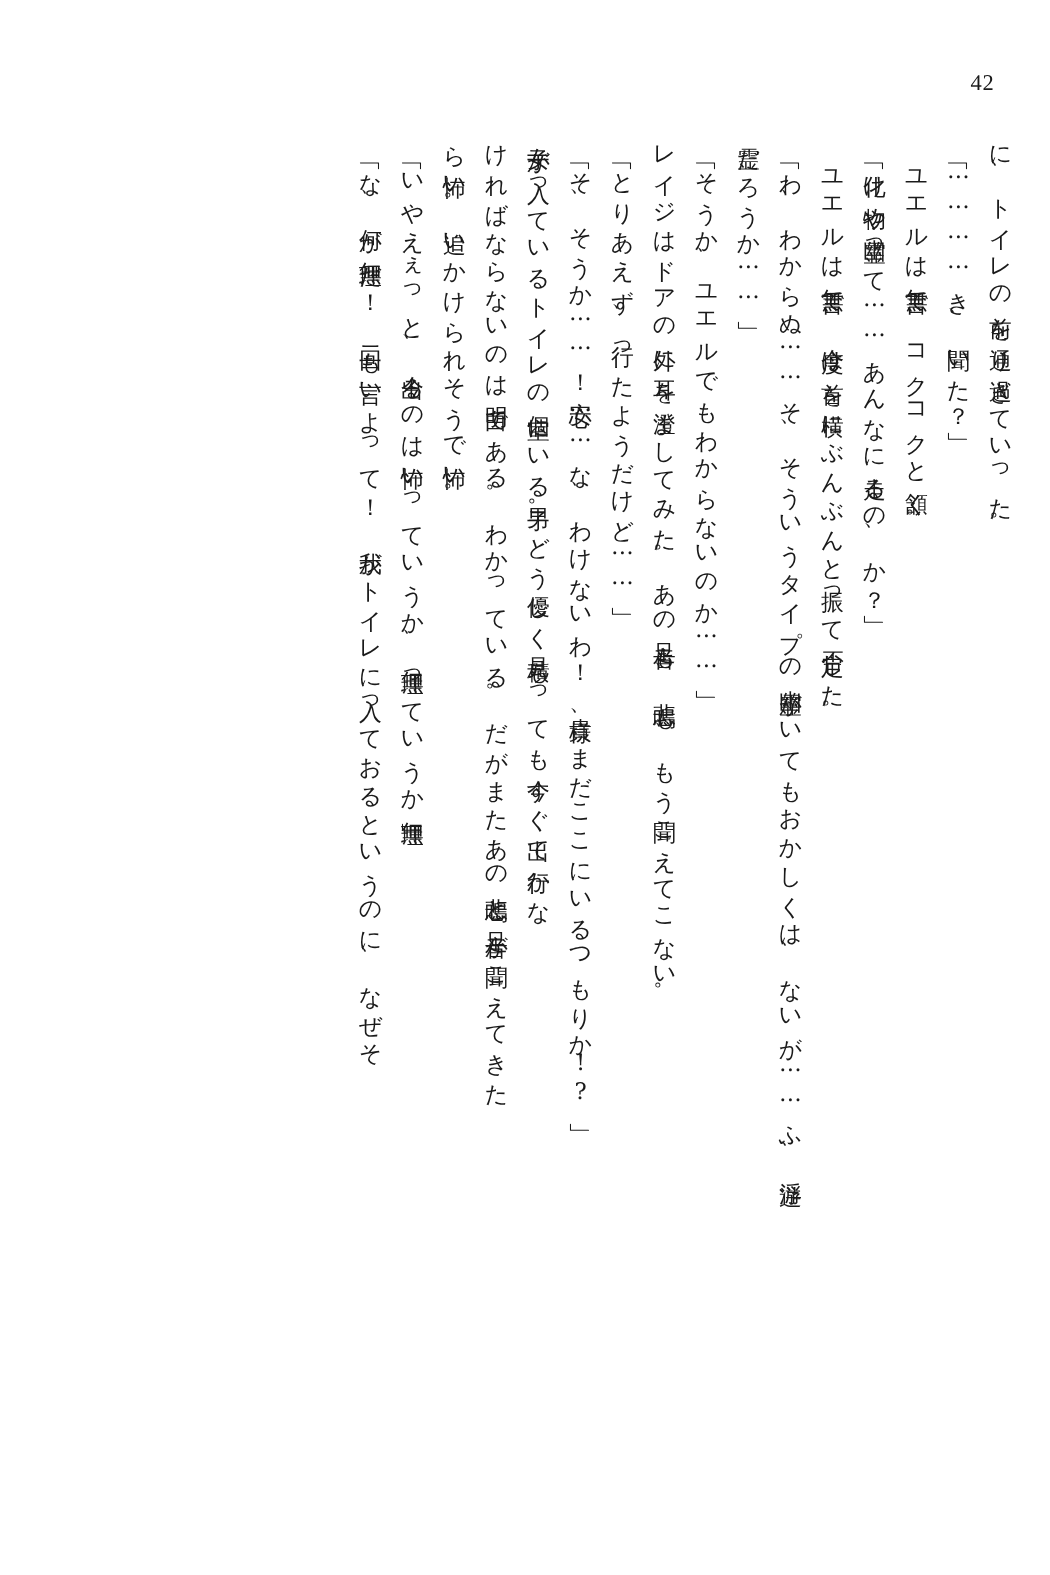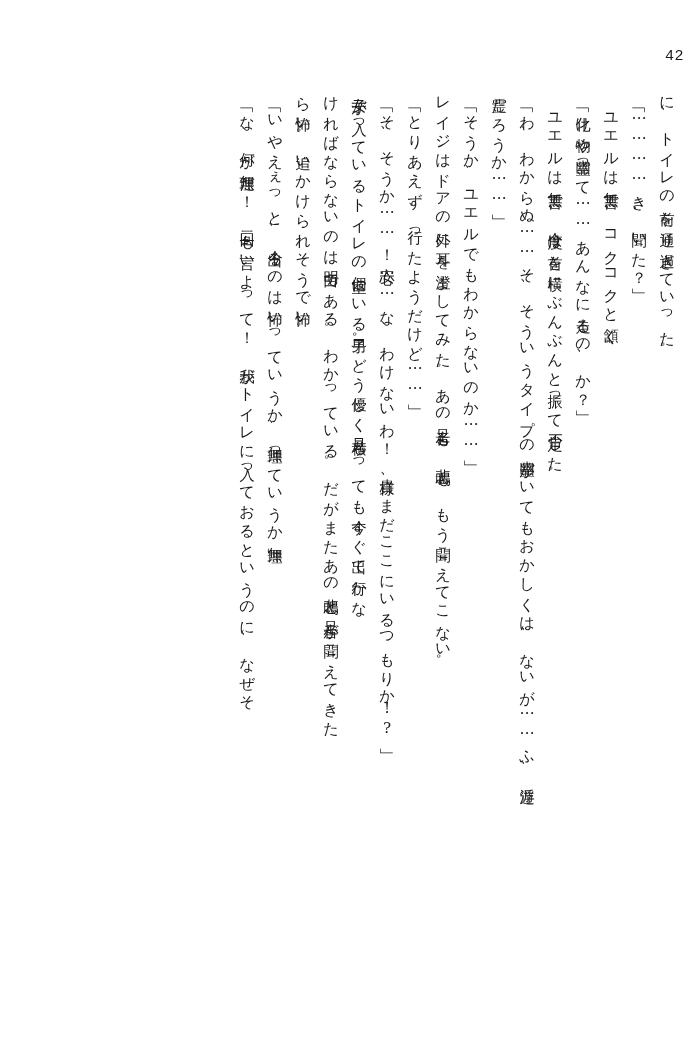--- a/index.html
+++ b/index.html
@@ -13,23 +13,23 @@
     height: 1050px;
     background: #ffffff;
     overflow: hidden;
     font-family: "DejaVu Serif", "Liberation Serif", serif;
     color: #1a1a1a;
   }
   
   .page-number {
     position: absolute;
     top: 48px;
-    right: 16px;
+    right: 37px;
     font-size: 15px;
-    font-family: Liberation Mono, monospace;
+    font-family: Liberation Serif, serif;
     letter-spacing: 0.5px;
     color: #1a1a1a;
     text-align: center;
   }
   
   .body-text {
     position: absolute;
     top: 86px;
     right: 26px;
     left: 40px;

